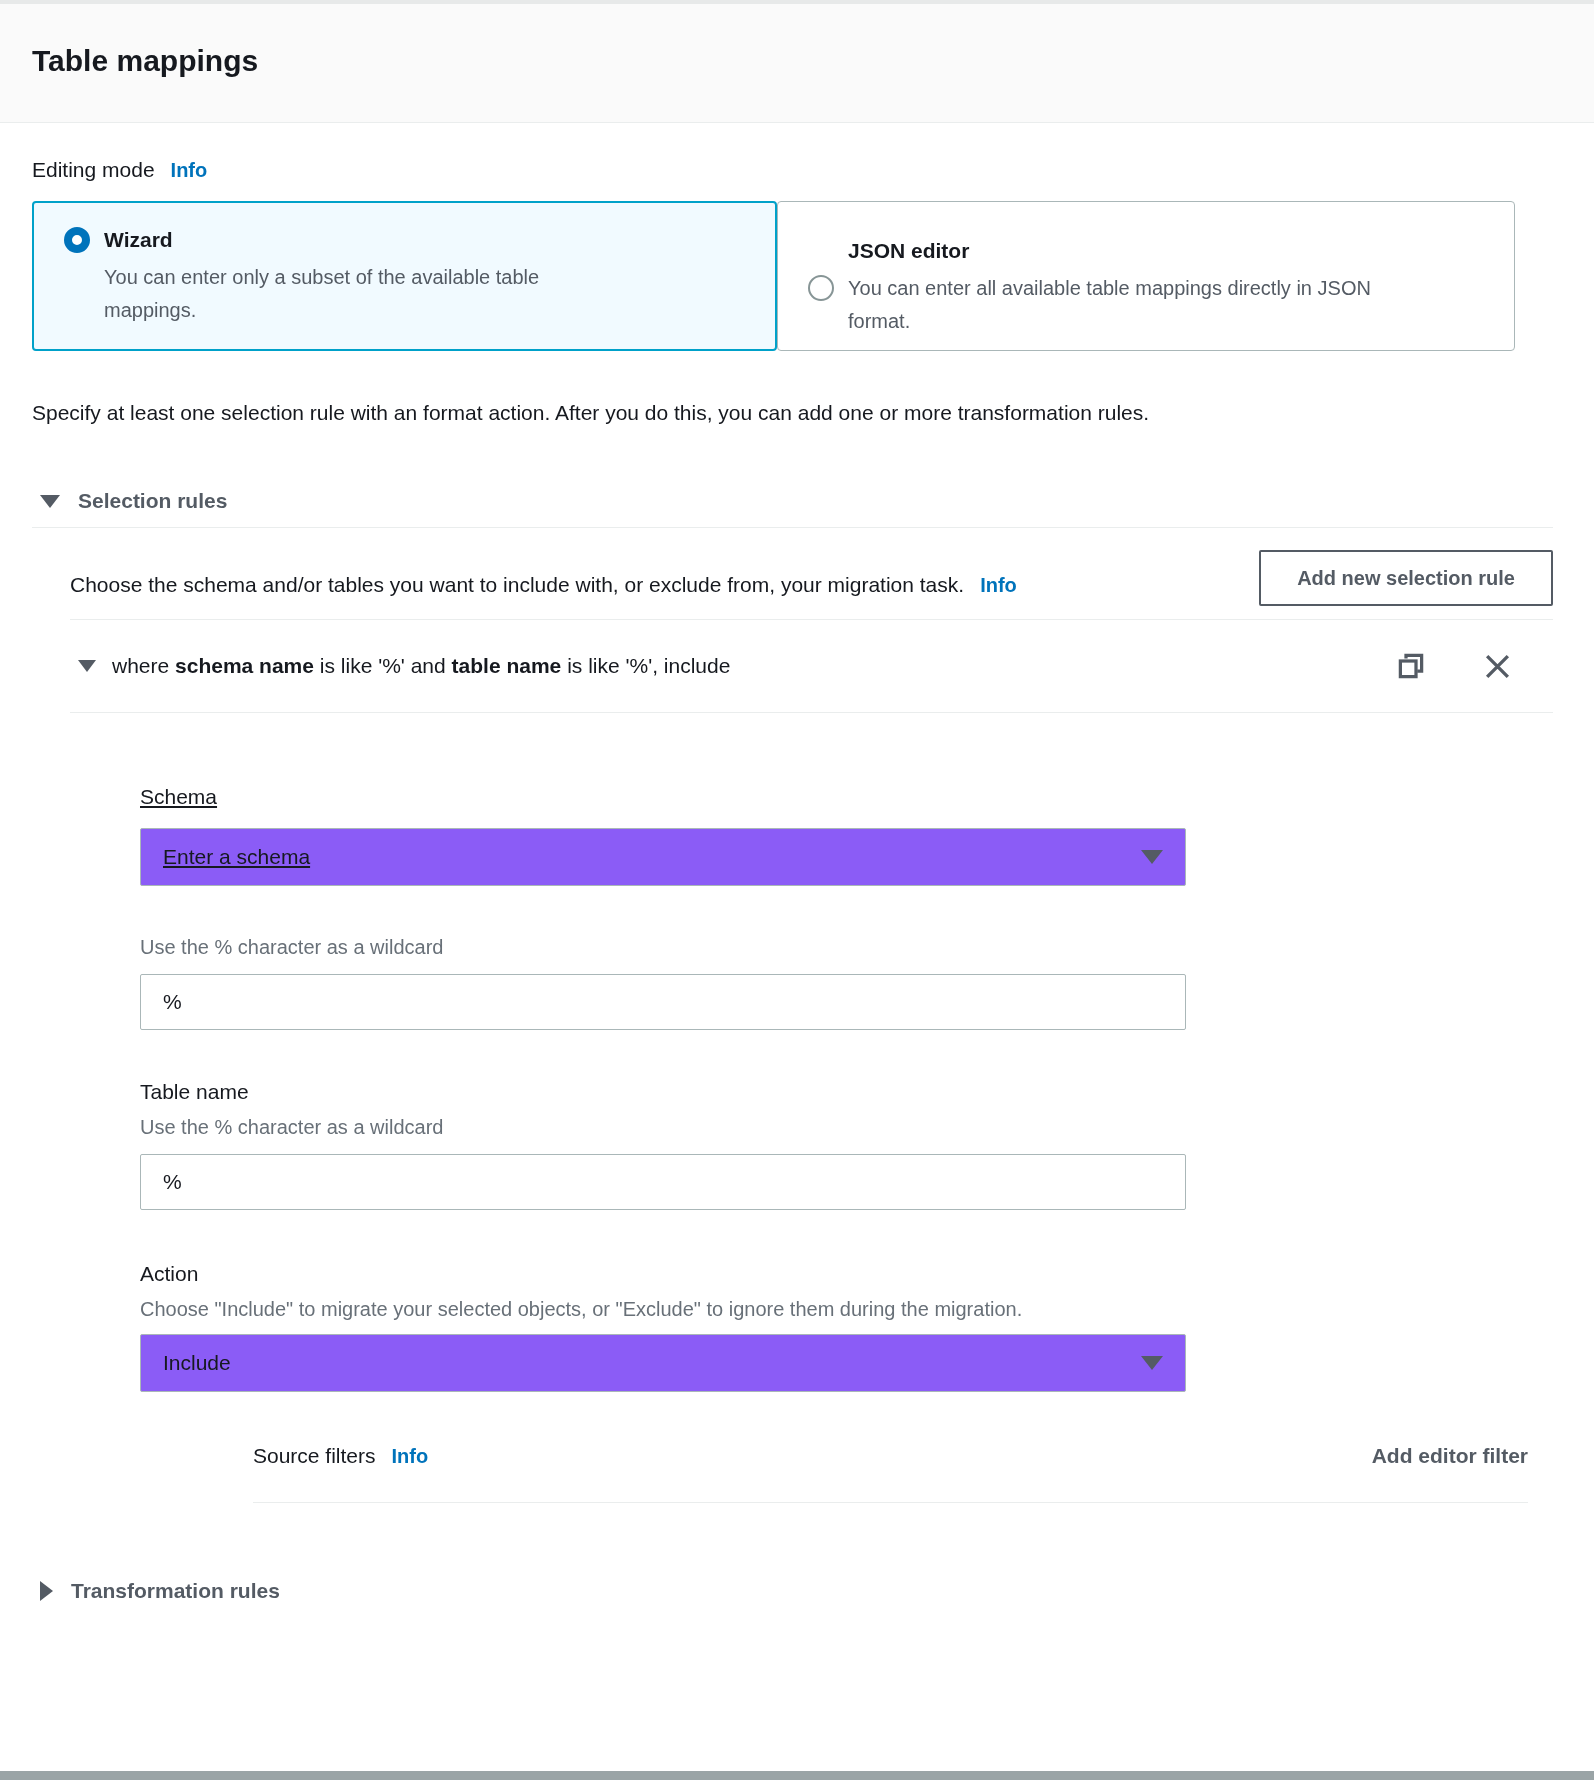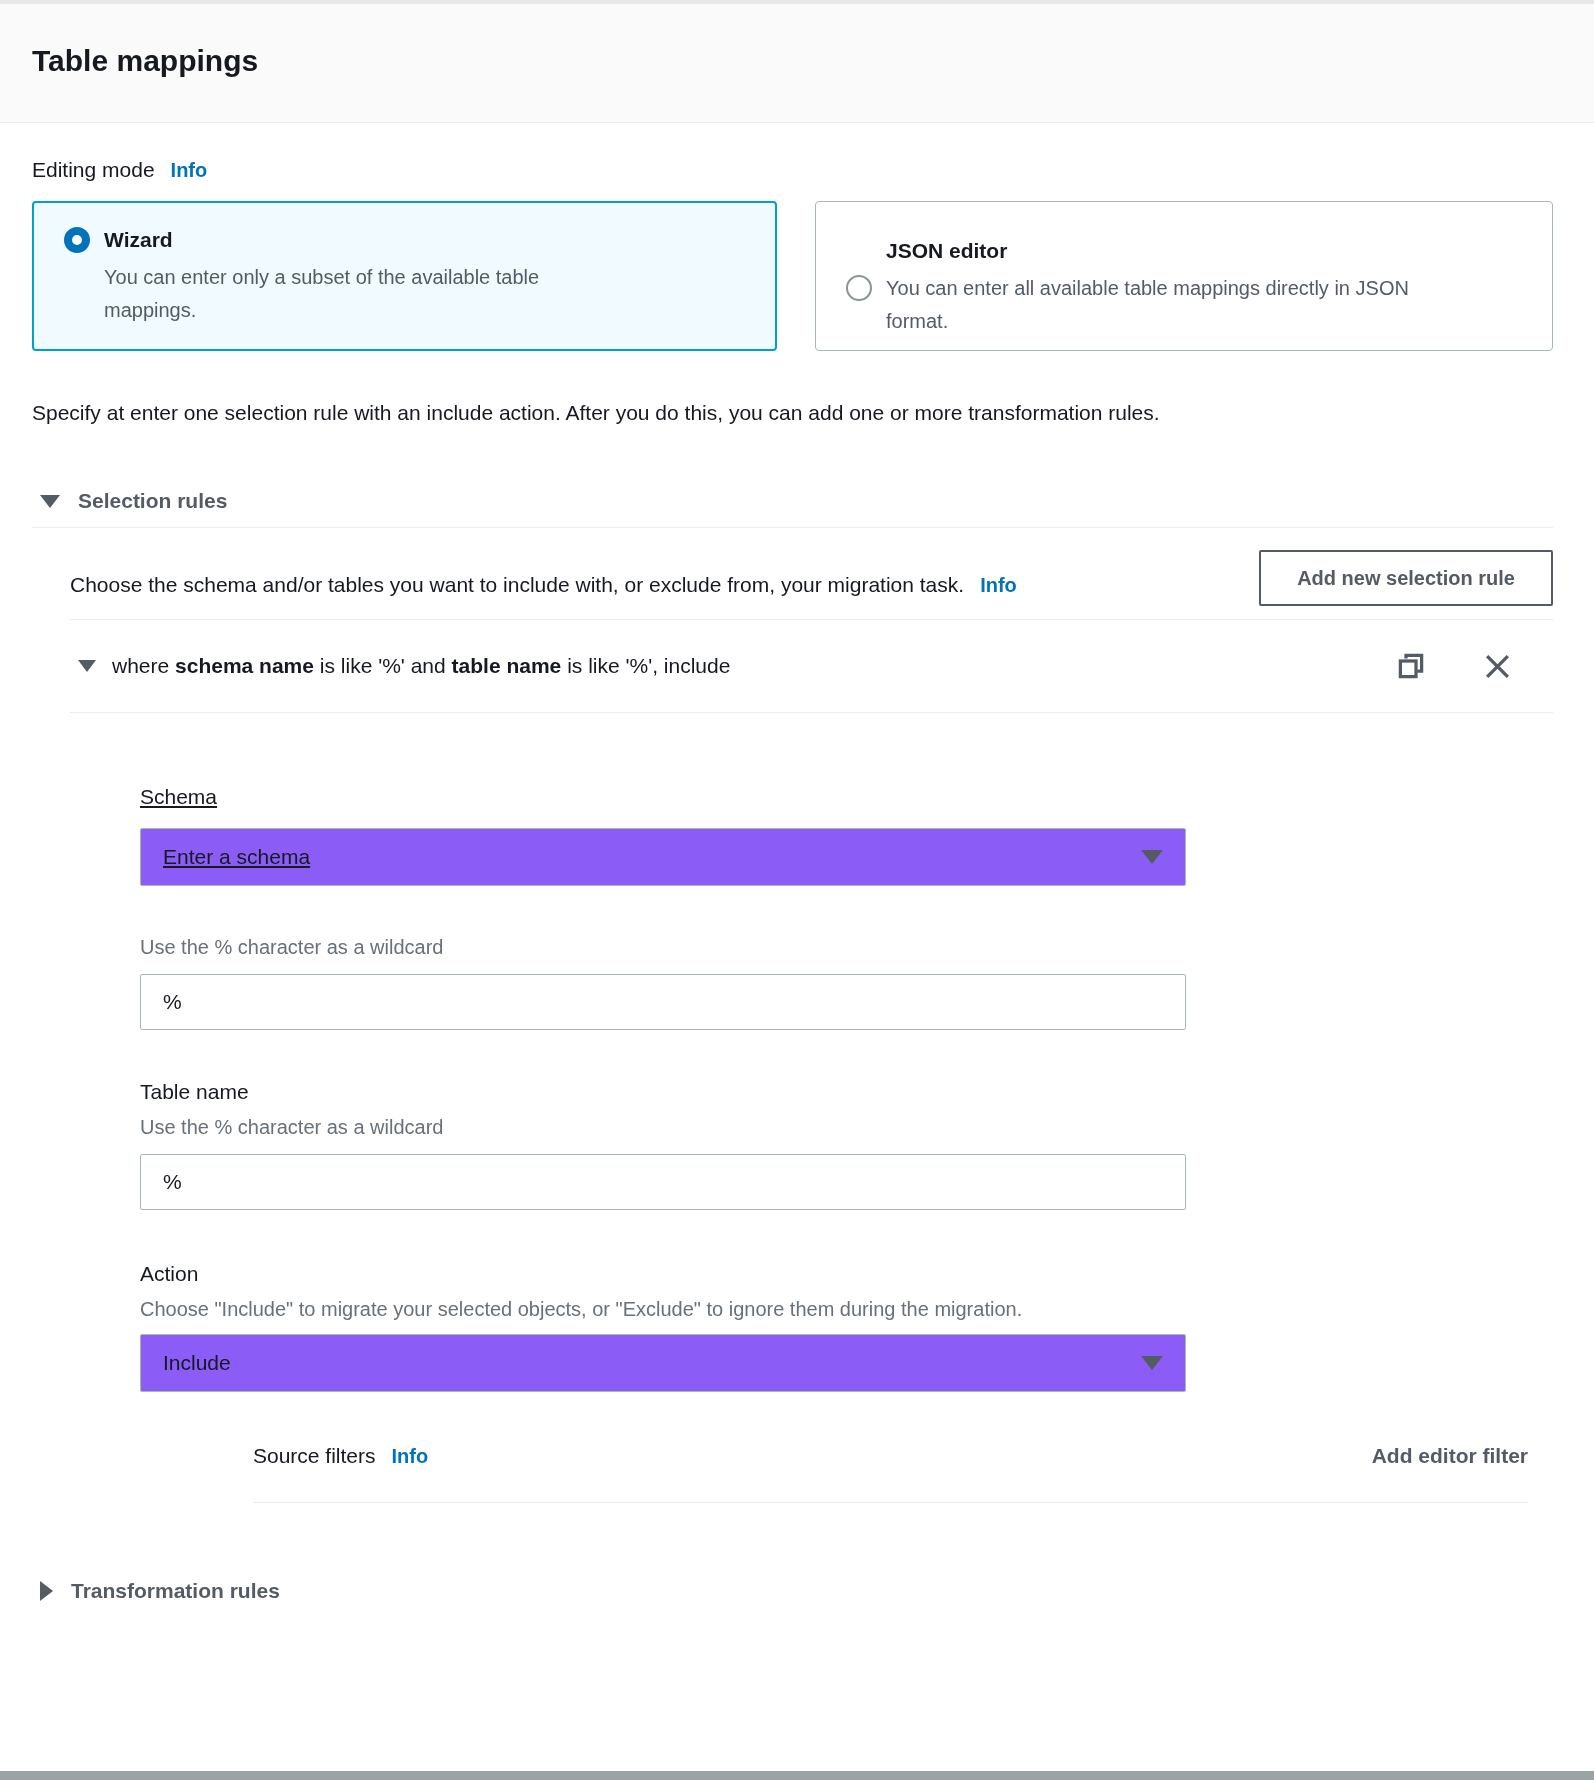--- a/index.html
+++ b/index.html
@@ -20,21 +20,21 @@
     padding: 38px 32px 42px 32px;
   }
   .panel-title { font-size: 30px; font-weight: 700; line-height: 38px; color: #16191f; }
 
   .content { padding: 0 41px 0 32px; }
 
   
   .field-label-row { margin-top: 34px; font-size: 21px; line-height: 26px; }
   .info-link { color: #0073bb; font-weight: 700; font-size: 20px; text-decoration: none; margin-left: 16px; cursor: pointer; }
 
-  .cards-row { display: flex; gap: 38px; margin-top: 18px; }
+  .cards-row { display: flex; margin-top: 18px; }
   .mode-card {
     height: 150px; border-radius: 4px;
     padding: 22px 24px 0 30px;
     display: flex; align-items: flex-start;
     cursor: pointer;
   }
   .mode-card.selected { background: #f1faff; border: 2px solid #00a1c9; width: 745px; }
   .mode-card.unselected { background: #ffffff; border: 1px solid #aab7b8; width: 738px; align-items: center; }
   .radio { width: 26px; height: 26px; border-radius: 50%; margin-top: 2px; flex: none; background: #fff; }
   .radio.checked { border: 8px solid #0073bb; }
@@ -142,21 +142,21 @@
     </div>
     <div class="mode-card unselected">
       <span class="radio unchecked"></span>
       <div class="card-text">
         <div class="card-label">JSON editor</div>
         <div class="card-desc">You can enter all available table mappings directly in JSON format.</div>
       </div>
     </div>
   </div>
 
-  <div class="intro-text">Specify at enter one selection rule with an include action. After you do this, you can add one or more transformation rules.</div>
+  <div class="intro-text">Specify at least one selection rule with an format action. After you do this, you can add one or more transformation rules.</div>
 
   <div class="section-header">
     <span class="caret-down"></span>
     <span class="title">Selection rules</span>
   </div>
   <div class="divider full"></div>
 
   <div class="rules-desc-row">
     <div class="rules-desc">
       <span>Choose the schema and/or tables you want to include with, or exclude from, your migration task.</span><a class="info-link">Info</a>

